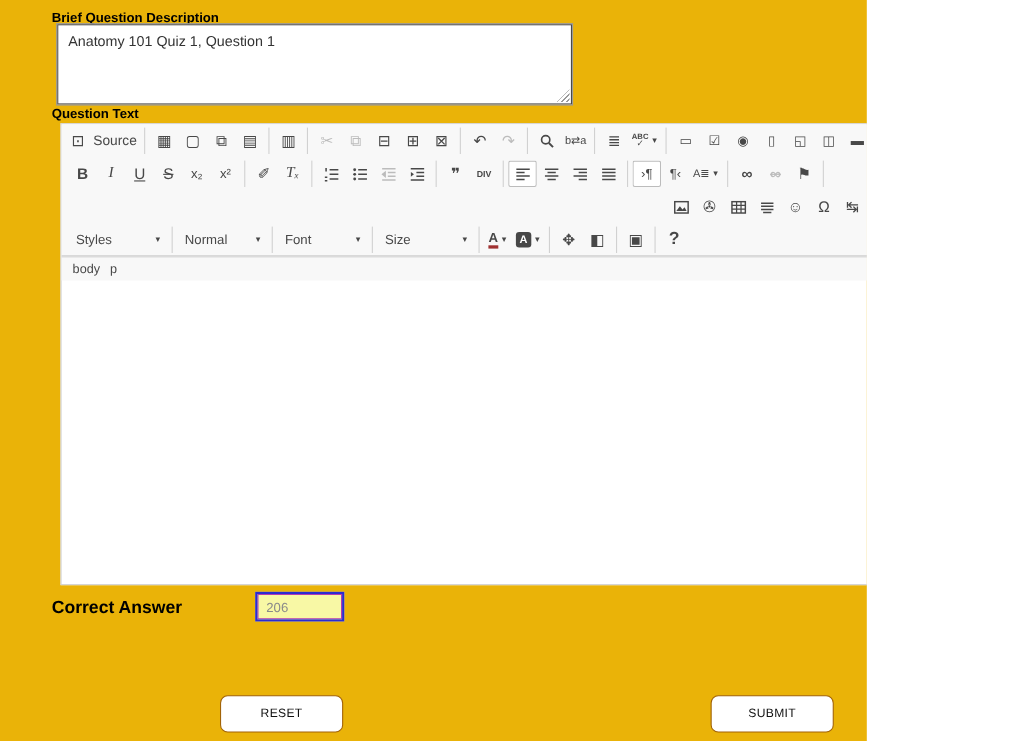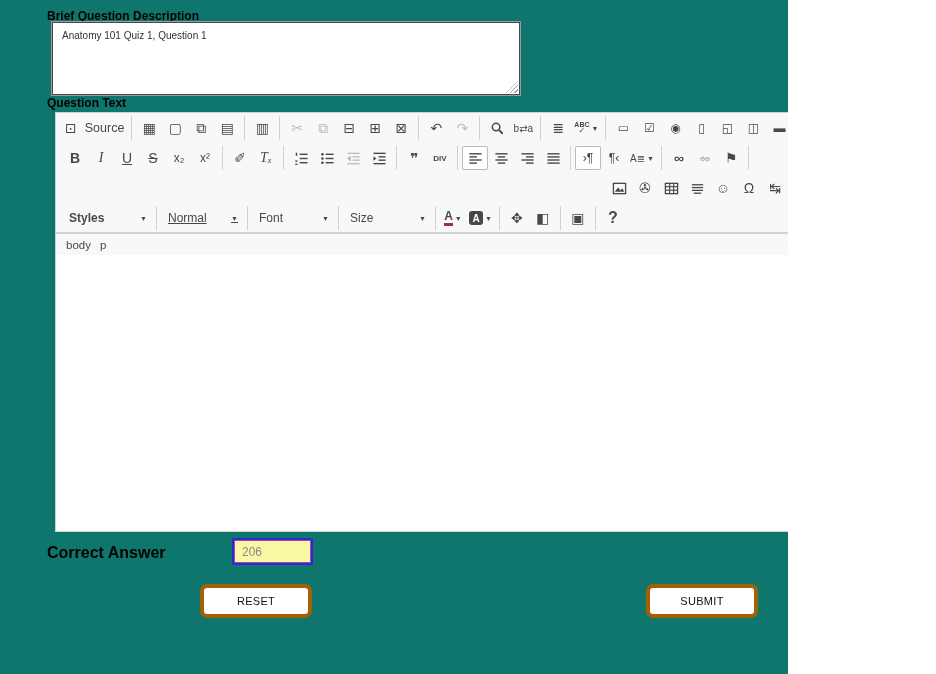--- a/index.html
+++ b/index.html
@@ -1,25 +1,25 @@
 <!DOCTYPE html>
 <html><head>
 <meta charset="utf-8">
 <style>
   * { box-sizing: border-box; margin: 0; padding: 0; }
   html,body { background:#fff; }
   body { font-family: "Liberation Sans", "DejaVu Sans", sans-serif; }
-  #page { position: relative; width: 788px; height: 674px; background:#0f766e; overflow:hidden; }
+  #page { position: relative; width: 788px; height: 674px; background:#eab308; overflow:hidden; }
 
   .field-label { position:absolute; font-size:12px; font-weight:bold; color:#000; }
 
   
   #desc-box { position:absolute; left:52px; top:22px; width:468px; height:73px;
     border:1px solid #4a4a4a; outline:1px solid #9a9a9a; font-family:"Liberation Sans",sans-serif;
-    font-size:10px; color:#333; padding:7px 9px; resize:none; background:#fff; overflow:hidden; }
+    font-size:13px; color:#333; padding:7px 9px; resize:none; background:#fff; overflow:hidden; }
   #desc-resize { position:absolute; left:506px; top:81px; width:12px; height:12px;
     background: repeating-linear-gradient(135deg, transparent 0 2px, #9a9a9a 2px 3px);
     clip-path: polygon(100% 0, 100% 100%, 0 100%); }
 
   
   #editor { position:absolute; left:55px; top:112px; width:803px; height:420px;
     border:1px solid #d1d1d1; background:#fff; }
   #toolbar { position:relative; height:120px; background:#f8f8f8; border-bottom:1px solid #d1d1d1; }
   .tb-row { display:flex; align-items:center; height:30px; padding:0 6px; }
   .tb-row.right { justify-content:flex-end; padding-right:34px; }
@@ -40,21 +40,21 @@
   .div-glyph { font-size:8px; font-weight:bold; }
   .abc-stack { display:flex; flex-direction:column; align-items:center; line-height:0.85; }
   .abc-top { font-size:7px; font-weight:bold; }
   .abc-chk { font-size:8px; }
   .caret { font-size:7px; color:#484848; margin-left:2px; }
   .color-a { font-size:12px; font-weight:bold; border-bottom:3px solid #a03232; line-height:1.05; }
   .bg-a { background:#474747; color:#fff; border-radius:3px; font-size:10px; font-weight:bold;
     width:14px; height:14px; display:inline-flex; align-items:center; justify-content:center; }
   .combo { display:inline-flex; align-items:center; justify-content:space-between; height:24px;
     padding:0 5px 0 7px; font-size:12px; color:#484848; cursor:pointer; }
-  .combo.w-styles { width:90px;font-weight:bold; } .combo.w-fmt { width:82px;text-decoration:underline; } .combo.w-font { width:82px; } .combo.w-size { width:88px; }
+  .combo.w-styles { width:90px; } .combo.w-fmt { width:82px; } .combo.w-font { width:82px; } .combo.w-size { width:88px; }
   .help-btn { font-size:16px; font-weight:bold; }
   #collapse-btn { position:absolute; right:6px; top:100px; width:15px; height:15px;
     border:1px solid #bcbcbc; background:#f8f8f8; display:flex; align-items:center;
     justify-content:center; font-size:6px; color:#484848; cursor:pointer; }
 
   #content-area { height:277px; background:#fff; padding:25px 13px; cursor:text; overflow:hidden; }
   #content-area p { font-size:13px; color:#333; }
 
   #path-bar { height:22px; background:#f8f8f8; border-top:1px solid #d1d1d1; display:flex;
     align-items:center; padding:0 10px; position:relative; }
@@ -62,22 +62,22 @@
   #editor-resize { position:absolute; right:3px; top:5px; width:0; height:0;
     border-left:10px solid transparent; border-bottom:10px solid #c8c8c8; }
 
   
   #answer-input { position:absolute; left:232px; top:538px; width:81px; height:27px;
     background:#f8f8a5; border:2px solid #2b2bd0; box-shadow: inset 0 0 0 1px #b23ab2;
     font-family:"Liberation Sans",sans-serif; font-size:12px; color:#8a8a8a; padding:0 8px; }
 
   
   .action-btn { position:absolute; width:112px; height:34px; background:#fff;
-    border:4px solid #a16207; border-radius:7px; font-family:"Liberation Sans",sans-serif;
-    font-size:11px; color:#111; letter-spacing:0.3px; cursor:pointer; }
+    border:1px solid #a16207; border-radius:7px; font-family:"Liberation Sans",sans-serif;
+    font-size:11px; color:#111; letter-spacing:0.3px; cursor:pointer;margin-top:48px; }
   #reset-btn { left:200px; top:584px; }
   #submit-btn { left:646px; top:584px; }
   #return-btn { left:424px; top:632px; }
 
   svg.ln { display:block; }
 </style>
 </head>
 <body>
 
 <div id="page">

